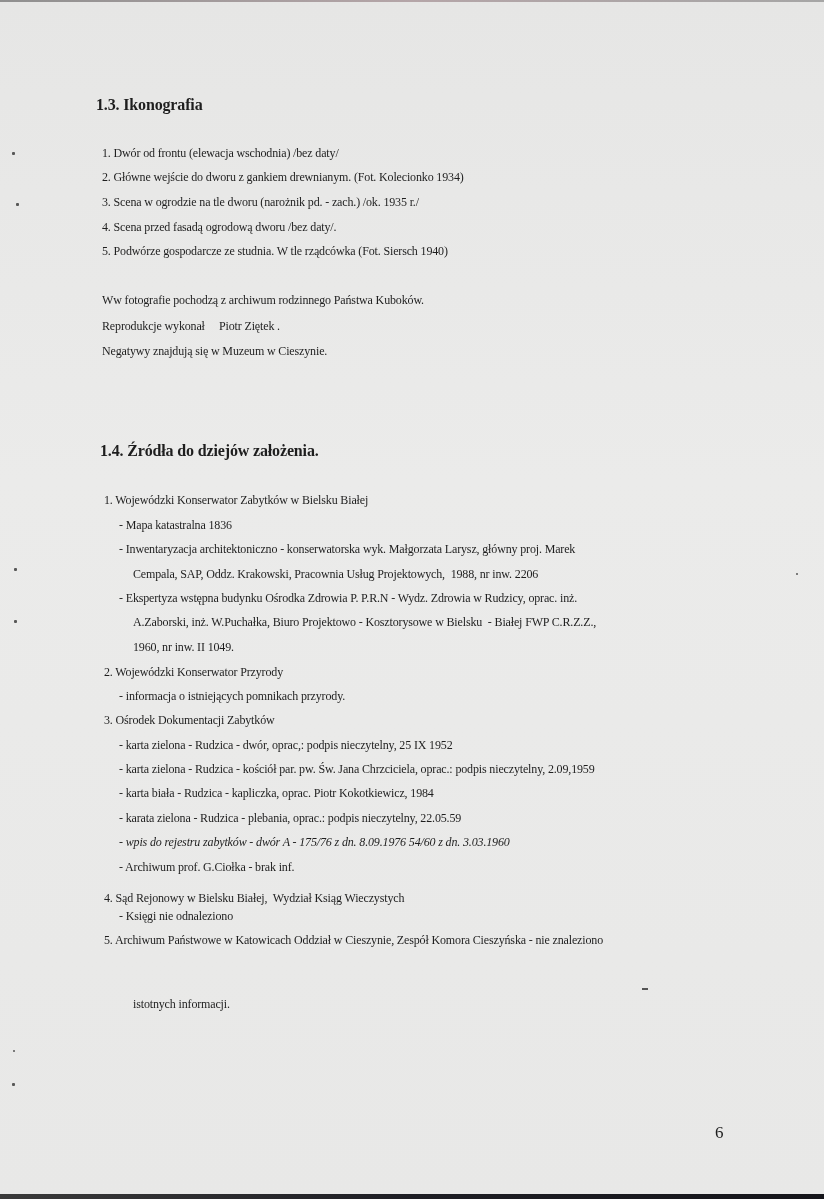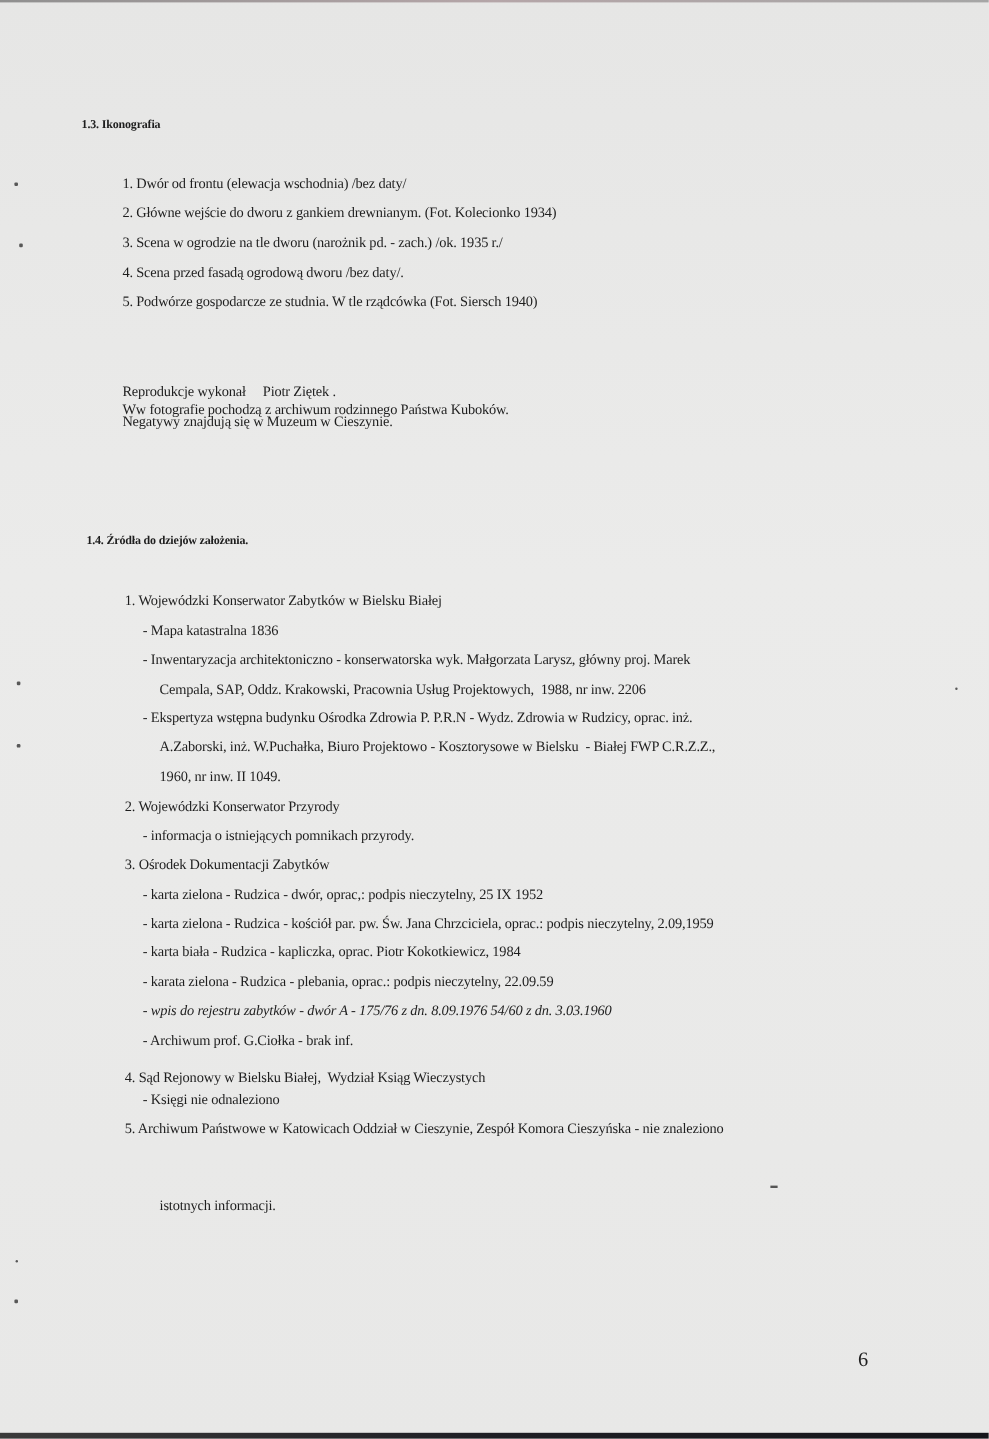--- a/index.html
+++ b/index.html
@@ -33,21 +33,22 @@
     }
     .line {
       position: absolute;
       white-space: nowrap;
       font-size: 12px;
       line-height: 16px;
       letter-spacing: -0.15px;
     }
     .heading {
       font-weight: bold;
-      font-size: 10px;
+      font-size: 16px;
+      margin-left: 28px;
     }
     .speck {
       position: absolute;
       width: 3px; height: 3px;
       background: #333;
       border-radius: 1px;
       opacity: 0.8;
     }
     .dash {
       position: absolute;
@@ -68,42 +69,42 @@
   <div class="top-edge"></div>
 
   <div class="line heading" style="left:68px; top:97px;">1.3.  Ikonografia</div>
 
   <div class="line" style="left:102px; top:145px;">1. Dwór od frontu (elewacja wschodnia) /bez daty/</div>
   <div class="line" style="left:102px; top:169px;text-align:center;">2. Główne wejście do dworu z gankiem drewnianym. (Fot. Kolecionko 1934)</div>
   <div class="line" style="left:102px; top:194px;">3. Scena w ogrodzie na tle dworu (narożnik pd. - zach.) /ok. 1935 r./</div>
   <div class="line" style="left:102px; top:219px;">4. Scena przed fasadą ogrodową dworu /bez daty/.</div>
   <div class="line" style="left:102px; top:243px;">5. Podwórze gospodarcze ze studnia. W tle rządcówka (Fot. Siersch 1940)</div>
 
-  <div class="line" style="left:102px; top:292px;margin-top:41px;">Ww fotografie pochodzą z archiwum rodzinnego Państwa Kuboków.</div>
+  <div class="line" style="left:102px; top:292px;">Ww fotografie pochodzą z archiwum rodzinnego Państwa Kuboków.</div>
   <div class="line" style="left:102px; top:318px; white-space:pre;">Reprodukcje wykonał     Piotr Ziętek .</div>
   <div class="line" style="left:102px; top:343px;">Negatywy znajdują się w Muzeum w Cieszynie.</div>
 
   <div class="line heading" style="left:72px; top:443px;">1.4. Źródła do dziejów założenia.</div>
 
   <div class="line" style="left:104px; top:492px;">1. Wojewódzki Konserwator Zabytków w Bielsku Białej</div>
   <div class="line" style="left:119px; top:517px;">- Mapa katastralna 1836</div>
   <div class="line" style="left:119px; top:541px;">- Inwentaryzacja architektoniczno - konserwatorska wyk. Małgorzata Larysz, główny proj. Marek</div>
   <div class="line" style="left:133px; top:566px; white-space:pre;">Cempala, SAP, Oddz. Krakowski, Pracownia Usług Projektowych,  1988, nr inw. 2206</div>
   <div class="line" style="left:119px; top:590px;">- Ekspertyza wstępna budynku Ośrodka Zdrowia P. P.R.N - Wydz. Zdrowia w Rudzicy, oprac. inż.</div>
   <div class="line" style="left:133px; top:614px; white-space:pre;">A.Zaborski, inż. W.Puchałka, Biuro Projektowo - Kosztorysowe w Bielsku  - Białej FWP C.R.Z.Z.,</div>
   <div class="line" style="left:133px; top:639px;">1960, nr inw. II 1049.</div>
 
   <div class="line" style="left:104px; top:664px;">2. Wojewódzki Konserwator Przyrody</div>
   <div class="line" style="left:119px; top:688px;">- informacja o istniejących pomnikach przyrody.</div>
 
   <div class="line" style="left:104px; top:712px;">3. Ośrodek Dokumentacji Zabytków</div>
   <div class="line" style="left:119px; top:737px;">- karta zielona - Rudzica - dwór, oprac,: podpis nieczytelny, 25 IX 1952</div>
   <div class="line" style="left:119px; top:761px;">- karta zielona - Rudzica - kościół par. pw. Św. Jana Chrzciciela, oprac.: podpis nieczytelny, 2.09,1959</div>
   <div class="line" style="left:119px; top:785px;">- karta biała - Rudzica - kapliczka, oprac. Piotr Kokotkiewicz, 1984</div>
-  <div class="line" style="left:119px; top:810px;">- karata zielona - Rudzica - plebania, oprac.: podpis nieczytelny, 22.09.59</div>
+  <div class="line" style="left:119px; top:810px;">- karata zielona - Rudzica - plebania, oprac.: podpis nieczytelny, 22.05.59</div>
   <div class="line" style="left:119px; top:834px;font-style:italic;">- wpis do rejestru zabytków - dwór A - 175/76 z dn. 8.09.1976 54/60 z dn. 3.03.1960</div>
   <div class="line" style="left:119px; top:859px;">- Archiwum prof. G.Ciołka - brak inf.</div>
 
   <div class="line" style="left:104px; top:890px; white-space:pre;">4. Sąd Rejonowy w Bielsku Białej,  Wydział Ksiąg Wieczystych</div>
   <div class="line" style="left:119px; top:908px;">- Księgi nie odnaleziono</div>
 
   <div class="line" style="left:104px; top:932px;">5. Archiwum Państwowe w Katowicach Oddział w Cieszynie, Zespół Komora Cieszyńska - nie znaleziono</div>
   <div class="line" style="left:133px; top:996px;">istotnych informacji.</div>
 
   <div class="speck" style="left:12px; top:152px;"></div>

